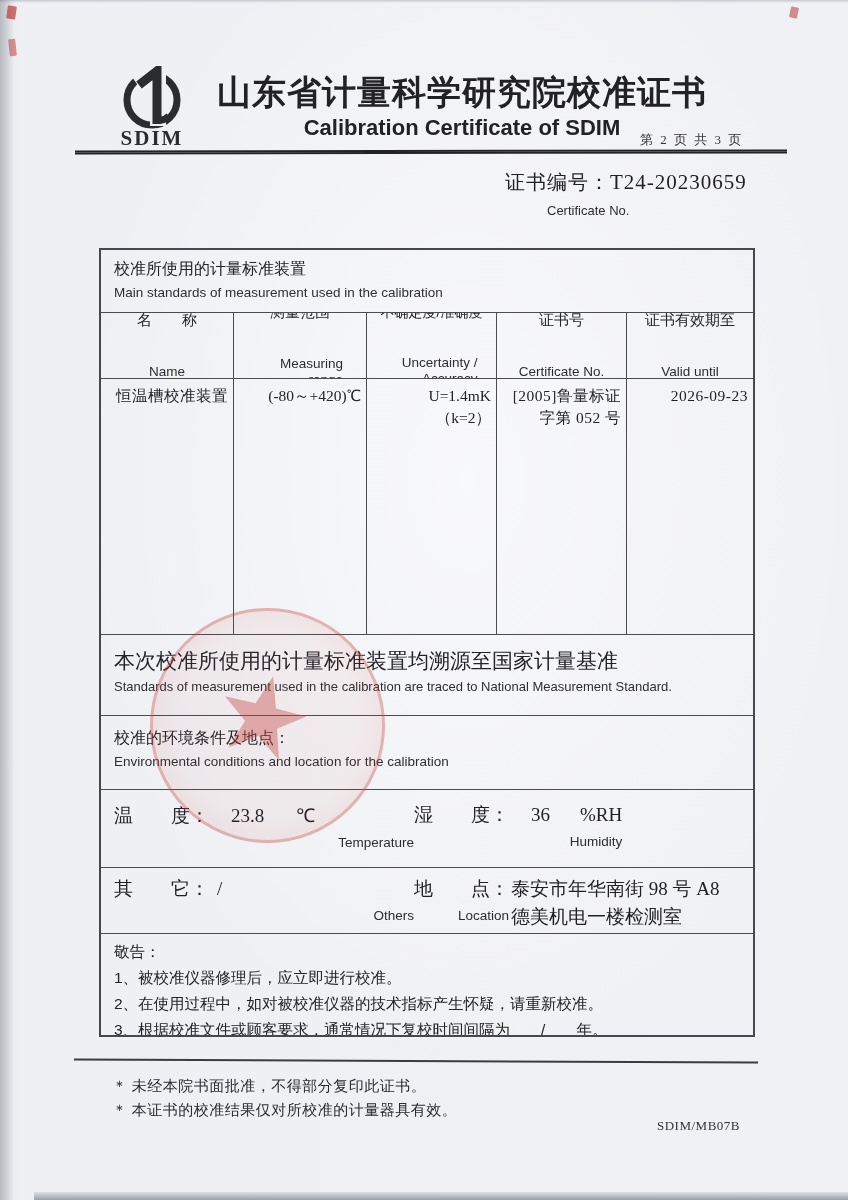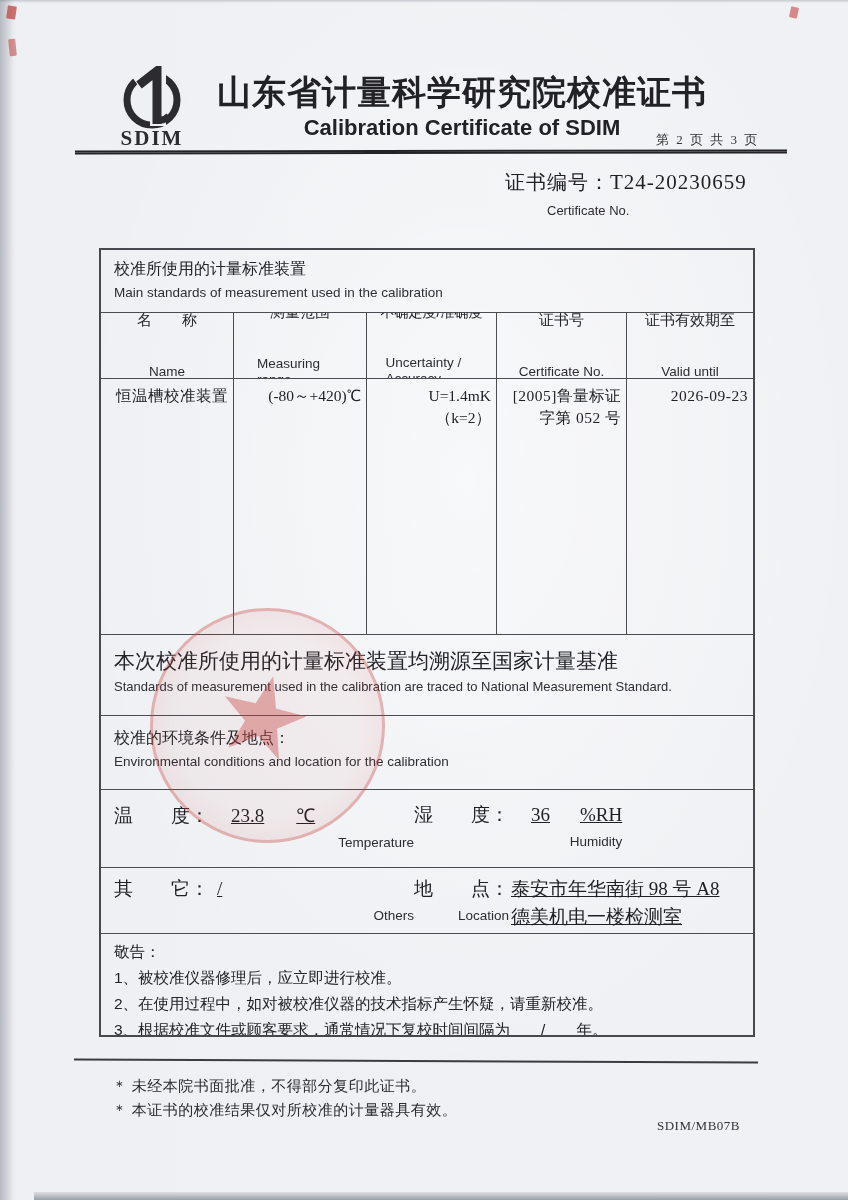--- a/index.html
+++ b/index.html
@@ -28,21 +28,21 @@
   
   .logo { position:absolute; left:94px; top:66px; width:116px; height:86px; text-align:center; }
   .logo svg { display:block; margin:0 auto; }
   .logo-text { font-family:Liberation Serif, serif; font-weight:bold; font-size:21px;
     letter-spacing:2px; color:#2b2b30; margin-top:-4px; }
   .title-zh { position:absolute; left:212px; top:70px; width:500px; text-align:center;
     font-size:34px; font-weight:bold; letter-spacing:1px; color:#222226; }
   .title-en { position:absolute; left:212px; top:115px; width:500px; text-align:center;
     font-family:"Liberation Sans", sans-serif; font-size:22px; font-weight:bold; color:#222226; }
   .page-info { position:absolute; left:640px; top:131px; width:150px; font-size:13px;
-    letter-spacing:2px; color:#33333a;margin-left:16px; }
+    letter-spacing:2px; color:#33333a; }
   .rule-double { position:absolute; left:75px; top:150px; width:712px; height:3px;
     border-top:2.5px solid #232327; border-bottom:2.5px solid #232327; transform:rotate(-0.1deg); }
 
   .certno { position:absolute; left:505px; top:169px; font-size:20px; color:#1f1f24; letter-spacing:1px; }
   .certno .val { font-size:21px; }
   .certno-en { position:absolute; left:547px; top:203px; font-family:"Liberation Sans", sans-serif;
     font-size:13px; color:#2c2c32; }
 
   
   .main-box { position:absolute; left:99px; top:248px; width:656px; height:789px;
@@ -50,33 +50,33 @@
   .sec { position:absolute; left:0; width:652px; border-bottom:1.5px solid #4a4c51; overflow:hidden; }
   .sec.last { border-bottom:none; }
   .sec-pad { padding:9px 0 0 13px; }
   .zh-head { font-family:"Liberation Sans", sans-serif; font-size:16px; font-weight:500; color:#232328; }
   .en-sub { font-family:"Liberation Sans", sans-serif; font-size:13.5px; color:#2e2e34; margin-top:5px; }
 
   .grid-row { display:grid; grid-template-columns:133px 133px 130px 130px 126px; }
   .grid-row .cell { border-right:1.5px solid #4a4c51; overflow:hidden; }
   .grid-row .cell:last-child { border-right:none; }
   .hdr-cell { display:flex; flex-direction:column; justify-content:center; align-items:center;
-    text-align:left; font-family:"Liberation Sans", sans-serif;gap:32px; }
+    text-align:right; font-family:"Liberation Sans", sans-serif;gap:32px; }
   .hdr-zh { font-size:15px; color:#242429; line-height:1.25; }
   .hdr-en { font-size:13.5px; color:#2c2c32; line-height:1.2; margin-top:2px; }
   .data-cell { padding:6px 5px 0 7px; font-size:15.5px; line-height:1.45; color:#222227;
     letter-spacing:.5px; }
 
   .trace-zh { font-family:"Liberation Sans", sans-serif; font-size:20px; color:#232328; }
   .trace-en { font-family:"Liberation Sans", sans-serif; font-size:13px; color:#2e2e34; margin-top:4px; }
 
   .env-row { display:flex; }
   .env-item { position:relative; }
   .env-label { font-size:19px; color:#1f1f24; }
-  .env-val { font-size:19px; color:#1f1f24;text-decoration:underline; }
+  .env-val { font-size:19px; color:#1f1f24; }
   .env-en { font-family:"Liberation Sans", sans-serif; font-size:13.5px; color:#2c2c32; margin-top:6px;text-align:right; }
 
   .notice { font-family:"Liberation Sans", sans-serif; font-size:15.5px; color:#232328; line-height:26px; }
 
   .rule-footer { position:absolute; left:74px; top:1060px; width:684px; height:0;
     border-top:2.5px solid #3a3c40; transform:rotate(0.25deg); }
   .footnotes { position:absolute; left:112px; top:1074px; width:560px; font-size:15px;
     color:#2a2a30; line-height:1.6; letter-spacing:.5px; }
   .form-code { position:absolute; left:560px; top:1118px; width:180px; text-align:right;
     font-size:13px; letter-spacing:.5px; color:#33333a; }

